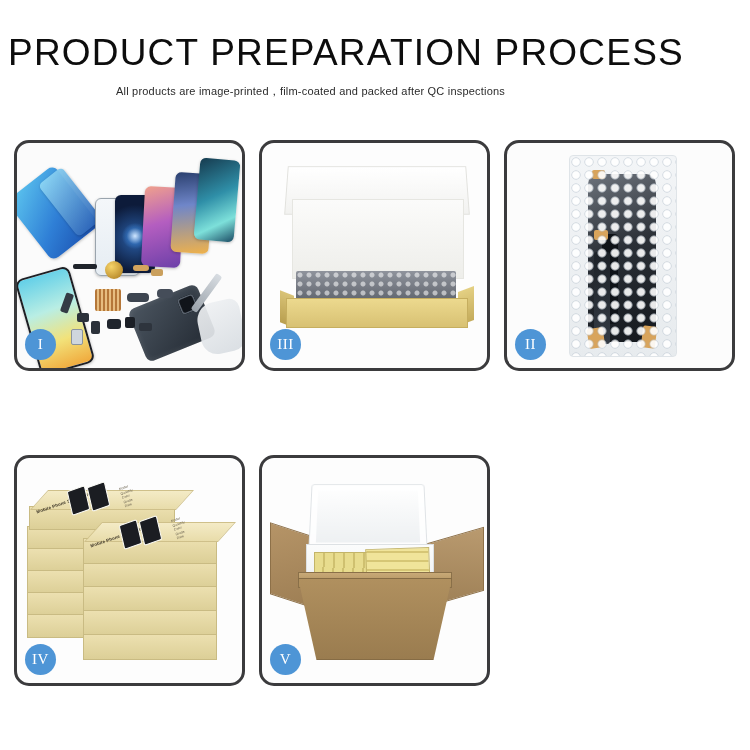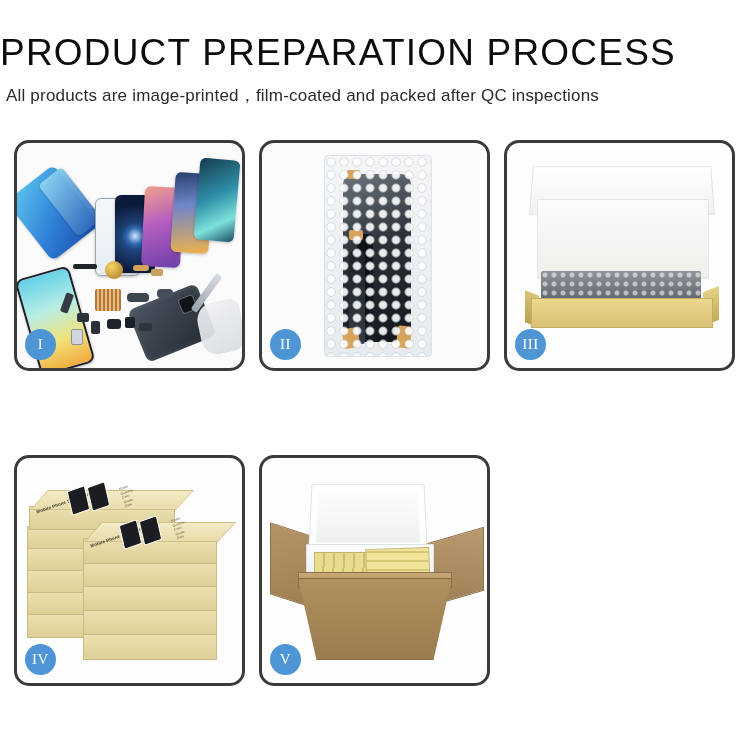--- a/index.html
+++ b/index.html
@@ -3,34 +3,34 @@
 <meta charset="utf-8">
 <style>
   html,body{margin:0;padding:0;}
   body{
     width:750px;height:750px;
     background:#ffffff;
     font-family:"Liberation Sans", sans-serif;
     overflow:hidden;
     position:relative;
   }
-  .page{position:relative;width:605px;height:750px;}
+  .page{position:relative;width:605px;height:750px;padding-left:8px;}
 
   
   .header{text-align:center;padding-top:34px;}
   .title{
     font-size:37px;
     letter-spacing:1.2px;
     font-weight:400;
     color:#0d0d0d;
     line-height:1.05;
     white-space:nowrap;
   }
   .subtitle{
-    font-size:17px;
+    font-size:11px;
     color:#2b2b2b;
     margin-top:11px;
     letter-spacing:.2px;
     white-space:nowrap;
   }
 
   
   .grid{
     position:absolute;
     left:14px; top:140px;
@@ -374,45 +374,45 @@
         <div class="prt s9"></div>
         <div class="prt s10"></div>
         <div class="prt s11"></div>
         <div class="prt s12"></div>
         <div class="screwdriver"></div>
         <div class="hand"></div>
       </div>
       <div class="badge">I</div>
     </div>
 
+    <div class="panel p3">
+      <div class="stage">
+        <div class="box3-lid"></div>
+        <div class="box3-foam"></div>
+        <div class="box3-inner"></div>
+        <div class="box3-sideL"></div>
+        <div class="box3-sideR"></div>
+        <div class="box3-front"></div>
+      </div>
+      <div class="badge">III</div>
+    </div>
+
     <div class="panel p2">
       <div class="stage">
         <div class="bubble-bag">
           <div class="inner-part"></div>
           <div class="flex-strip"></div>
           <div class="tape t1"></div>
           <div class="tape t2"></div>
           <div class="tape t3"></div>
           <div class="tape t4"></div>
           <div class="bubbles"></div>
         </div>
       </div>
       <div class="badge">II</div>
-    </div>
-
-    <div class="panel p3">
-      <div class="stage">
-        <div class="box3-lid"></div>
-        <div class="box3-foam"></div>
-        <div class="box3-inner"></div>
-        <div class="box3-sideL"></div>
-        <div class="box3-sideR"></div>
-        <div class="box3-front"></div>
-      </div>
-      <div class="badge">III</div>
     </div>
 
     <div class="panel p4">
       <div class="stage">
         <div class="stackwrap">
 
           <div class="kbox" style="left:6px;top:60px;width:118px;height:22px;"></div>
           <div class="kbox" style="left:6px;top:82px;width:118px;height:22px;"></div>
           <div class="kbox" style="left:6px;top:104px;width:118px;height:22px;"></div>
           <div class="kbox" style="left:6px;top:126px;width:118px;height:22px;"></div>

